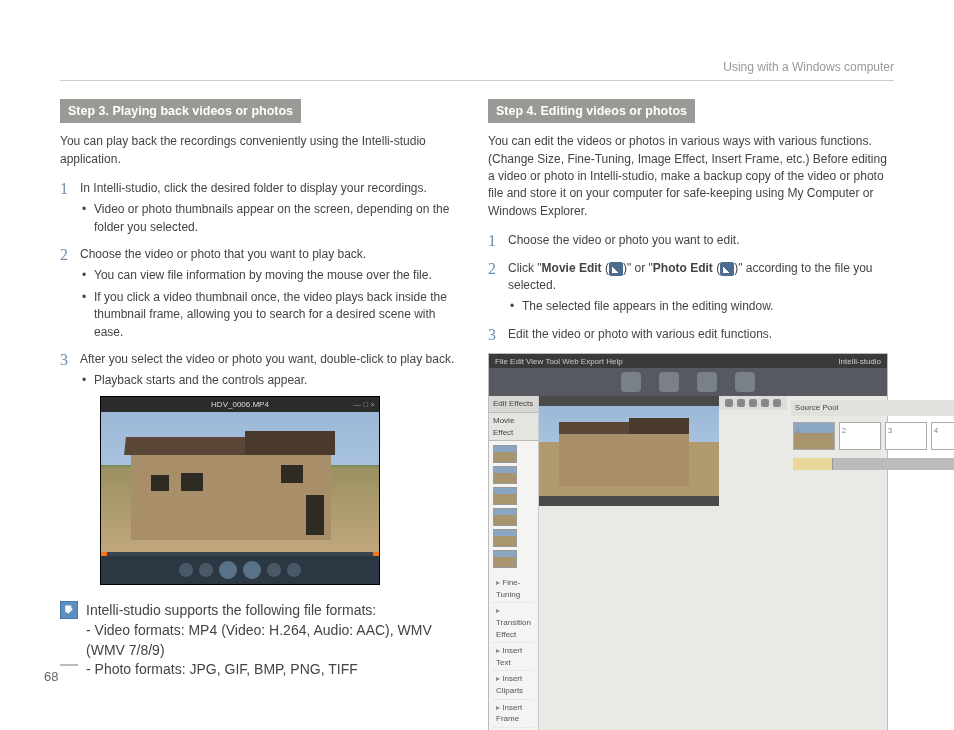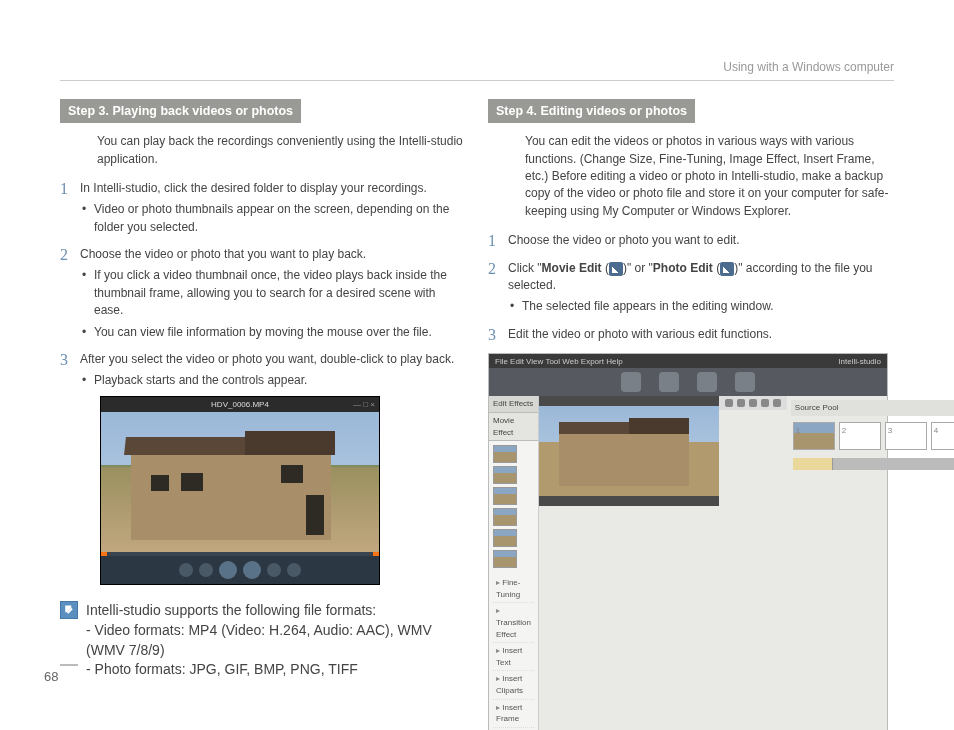--- a/index.html
+++ b/index.html
@@ -28,21 +28,21 @@
 .col { flex: 1; font-size: 12px; line-height: 1.45; color: #444; }
 .step-badge {
   display: inline-block;
   background: #999a95;
   color: #fff;
   font-size: 12.5px;
   font-weight: bold;
   padding: 3px 8px;
   margin-bottom: 10px;
 }
-.intro { margin-bottom: 12px; margin-left: 37px; }
+.intro { margin-bottom: 12px; }
 .num-item {
   display: flex;
   gap: 8px;
   margin-bottom: 10px;
 }
 .num {
   color: #6b8fb0;
   font-size: 16px;
   font-weight: 300;
   line-height: 1.1;
@@ -243,22 +243,22 @@
         <div class="num-body">
           <span>In Intelli-studio, click the desired folder to display your recordings.</span>
           <div class="bul">Video or photo thumbnails appear on the screen, depending on the folder you selected.</div>
         </div>
       </div>
 
       <div class="num-item">
         <div class="num">2</div>
         <div class="num-body">
           <span>Choose the video or photo that you want to play back.</span>
+          <div class="bul">You can view file information by moving the mouse over the file.</div>
           <div class="bul">If you click a video thumbnail once, the video plays back inside the thumbnail frame, allowing you to search for a desired scene with ease.</div>
-          <div class="bul">You can view file information by moving the mouse over the file.</div>
         </div>
       </div>
 
       <div class="num-item">
         <div class="num">3</div>
         <div class="num-body">
           <span>After you select the video or photo you want, double-click to play back.</span>
           <div class="bul">Playback starts and the controls appear.</div>
 
           <div class="video-mock">

